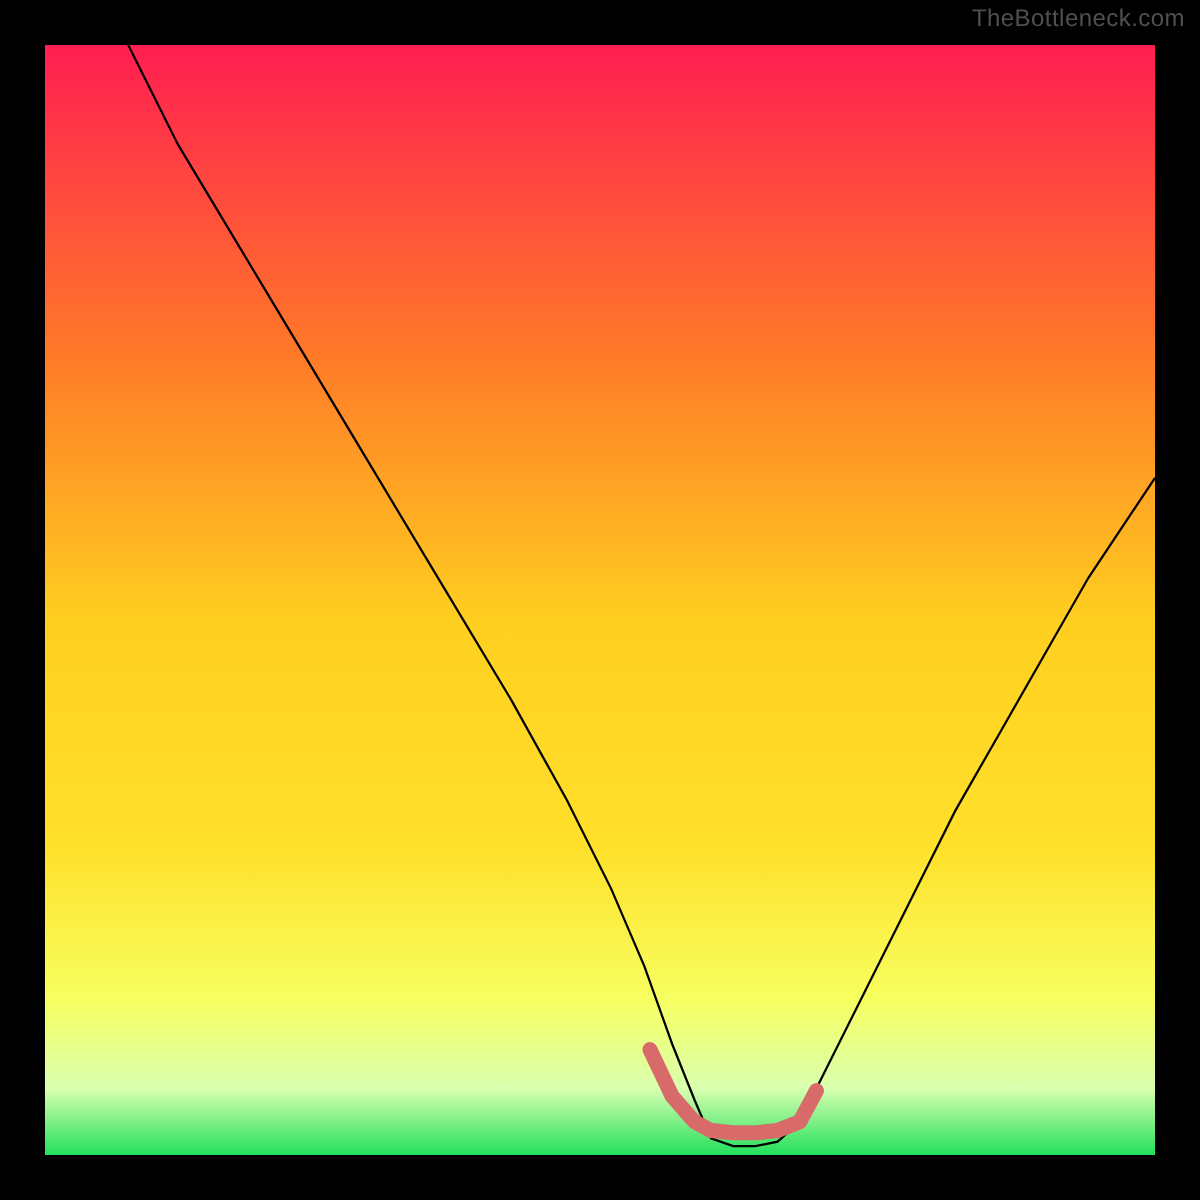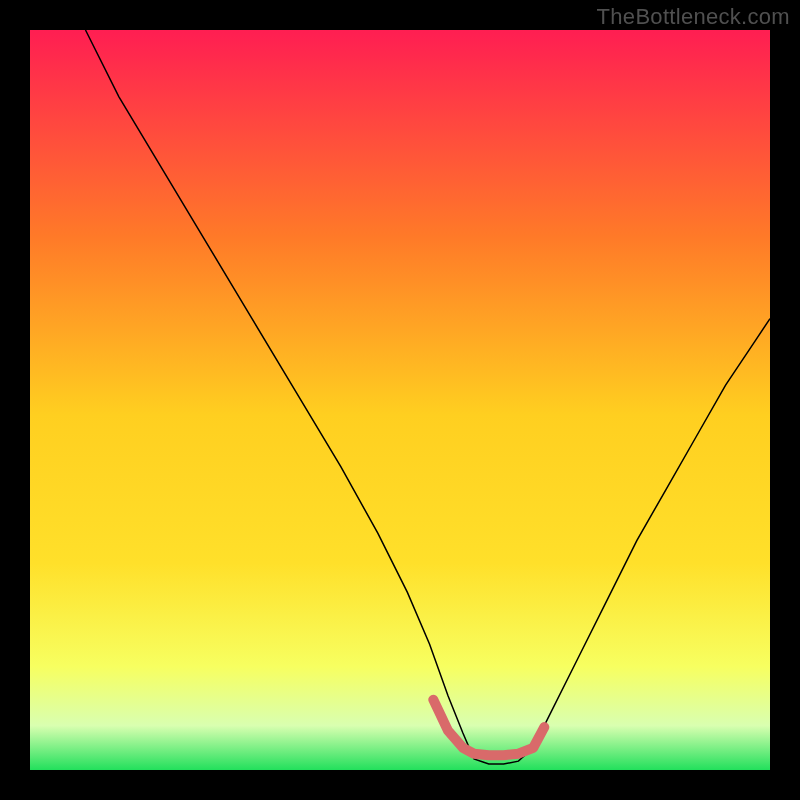--- a/index.html
+++ b/index.html
@@ -15,21 +15,21 @@
     position: relative;
     width: 800px;
     height: 800px;
     background: #000;
   }
   .watermark {
     position: absolute;
     top: 4px;
     right: 10px;
     color: #505050;
-    font-size: 22px;
+    font-size: 16px;
     font-weight: 500;
     letter-spacing: 0.3px;
     z-index: 50;
   }
   svg.plot {
     position: absolute;
     left: 0;
     top: 0;
   }
 </style>

